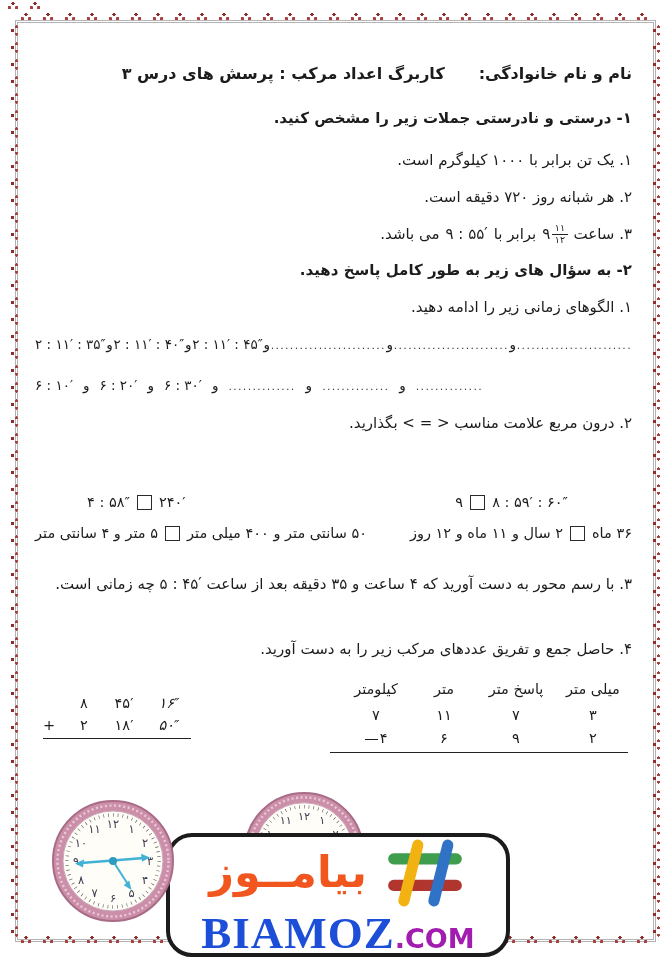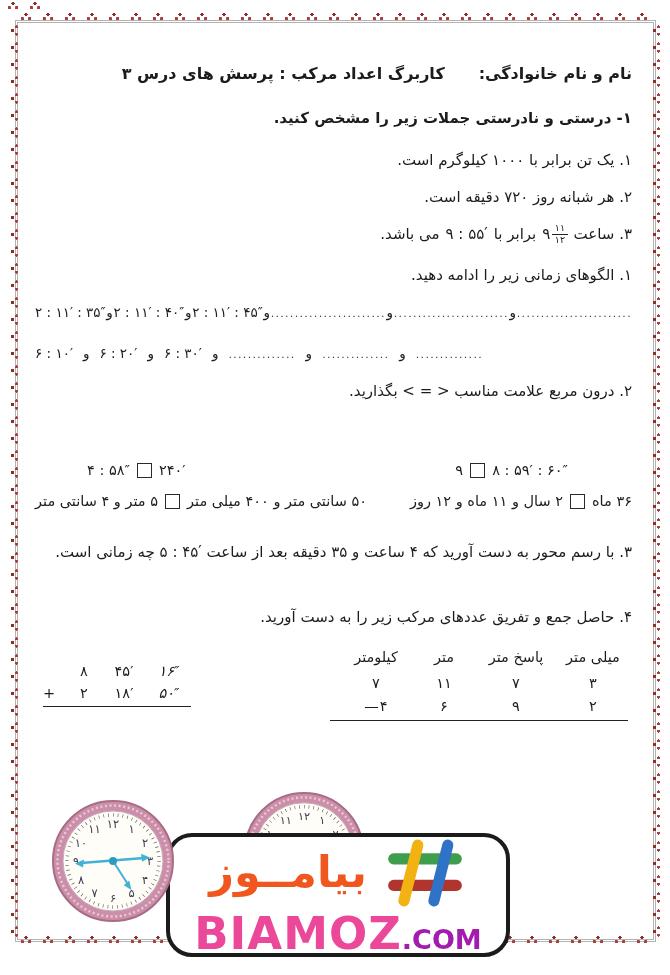--- a/index.html
+++ b/index.html
@@ -85,21 +85,21 @@
 
   
   .clock1{position:absolute;left:51px;top:799px;width:124px;height:124px;z-index:3;}
   .clock2{position:absolute;left:243px;top:791px;width:122px;height:122px;z-index:1;}
   .wm{position:absolute;left:166px;top:833px;width:344px;height:124px;z-index:2;
       background:#fff;border:4px solid #1b1b1b;border-radius:26px;box-sizing:border-box;
       display:flex;flex-direction:column;align-items:center;justify-content:center;}
   .wm-row1{display:flex;direction:ltr;align-items:center;gap:16px;margin-top:2px;}
   .wm-fa{color:#f0561e;font-size:43px;font-weight:bold;line-height:1;}
   .wm-row2{display:flex;direction:ltr;align-items:baseline;margin-top:2px;}
-  .wm-en{color:#ec4899;font-size:45px;font-weight:bold;letter-spacing:1px;line-height:1;}
+  .wm-en{color:#1d4ed8;font-size:45px;font-weight:bold;letter-spacing:1px;line-height:1;font-family:Liberation Serif, serif;}
   .wm-tld{color:#a21caf;font-size:27px;font-weight:bold;line-height:1;}
 </style>
 </head>
 <body>
 
 <div class="border-frame"></div>
 <div class="motif m-top"></div>
 <div class="motif m-bottom"></div>
 <div class="motif m-left"></div>
 <div class="motif m-right"></div>
@@ -122,20 +122,21 @@
       <span class="frac">
         <span class="fnum">۱۱</span>
         <span class="fden">۱۲</span>
       </span>
     </span>
     <span>برابر با</span>
     <span class="timenum">۹ : ۵۵′</span>
     <span>می باشد.</span>
   </div>
 
+  <div id="s2h" class="row bold">۲- به سؤال های زیر به طور کامل پاسخ دهید.</div>
   <div id="q1t" class="row">۱. الگوهای زمانی زیر را ادامه دهید.</div>
 
   <div id="p1" class="row">
     <span class="timenum">۲ : ۱۱′ : ۳۵″</span>
     <span>و</span>
     <span class="timenum">۲ : ۱۱′ : ۴۰″</span>
     <span>و</span>
     <span class="timenum">۲ : ۱۱′ : ۴۵″</span>
     <span>و</span>
     <span class="dots">........................</span>

